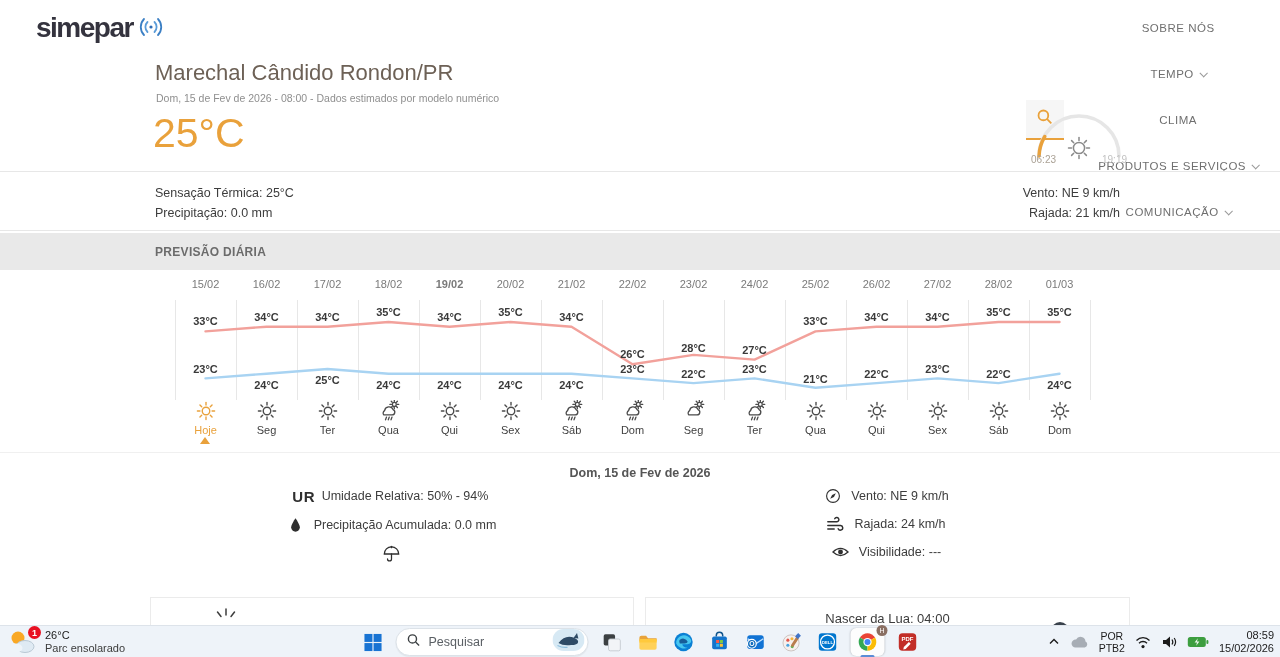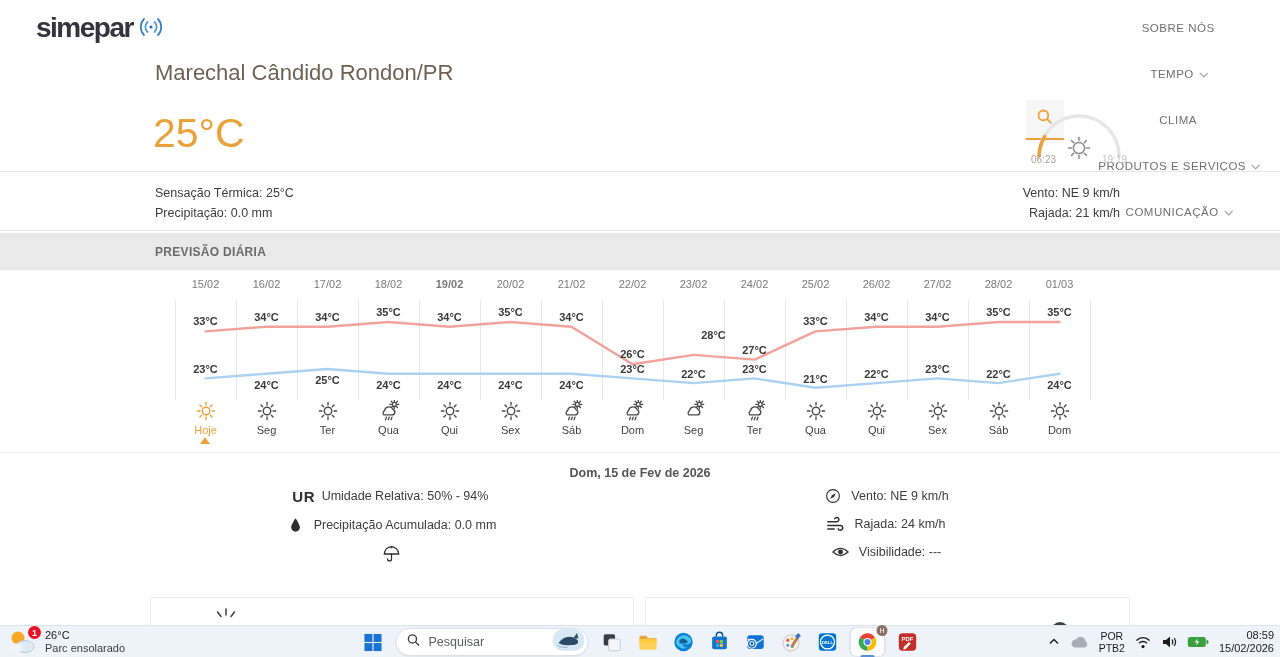--- a/index.html
+++ b/index.html
@@ -112,20 +112,21 @@
           <span class="chev"></span>
         </div>
         <div class="nav-item">
           <span>COMUNICAÇÃO</span>
           <span class="chev"></span>
         </div>
       </div>
   </div>
 
   <div class="loc-title">Marechal Cândido Rondon/PR</div>
+  <div class="loc-sub">Dom, 15 de Fev de 2026 - 08:00 - Dados estimados por modelo numérico</div>
   <div class="big-temp">25°C</div>
 
   <div class="sun-arc">
     <svg width="122" height="64" viewBox="0 0 122 64">
       <path d="M21 52 A40 40 0 0 1 101 52" fill="none" stroke="#e6e6e6" stroke-width="3.5" stroke-linecap="round"></path>
       <path d="M21 52 A40 40 0 0 1 26.8 32.5" fill="none" stroke="#e9a13b" stroke-width="3.5" stroke-linecap="round"></path>
       <g stroke="#8a8a8a" stroke-width="1.5" fill="none" stroke-linecap="round">
         <circle cx="61" cy="44" r="5.6"></circle>
         <line x1="61" y1="33.5" x2="61" y2="36.5"></line>
           <line x1="61" y1="51.5" x2="61" y2="54.5"></line>
@@ -320,21 +321,21 @@
           <line x1="17.8" y1="1.6" x2="17.8" y2="0.0"></line>
           <line x1="20.1" y1="2.5" x2="21.2" y2="1.4"></line>
           <path d="M6.3 16.3 h8.9 a3 3 0 0 0 1.2-5.8 a4.8 4.8 0 0 0-9.2 1.1 a3.1 3.1 0 0 0-.9 4.7 Z"></path>
           <path d="M9.3 18.6 l-1.1 3"></path>
           <path d="M12.3 18.6 l-1.1 3"></path>
           <path d="M15.3 18.6 l-1.1 3"></path>
         </svg>
       </div>
       <div class="day-label" style="left: 602px;">Dom</div>
       <div class="dlabel" style="left: 663px;">23/02</div>
-      <div class="tlabel" style="left: 663px; top: 57px; padding-left: 20px;">28°C</div>
+      <div class="tlabel" style="left: 663px; top: 70px;">28°C</div>
       <div class="tlabel" style="left: 663px; top: 96.1px;">22°C</div>
       <div class="icon-cell" style="left: 663px;">
         <svg width="22" height="22" viewBox="0 0 24 24" fill="none" stroke="#4a4a4a" stroke-width="1.4" stroke-linecap="round" stroke-linejoin="round">
           <circle cx="17.8" cy="4.8" r="2.1"></circle>
           <line x1="21.0" y1="4.8" x2="22.6" y2="4.8"></line>
           <line x1="20.1" y1="7.1" x2="21.2" y2="8.2"></line>
           <line x1="17.8" y1="8.0" x2="17.8" y2="9.6"></line>
           <line x1="15.5" y1="7.1" x2="14.4" y2="8.2"></line>
           <line x1="14.6" y1="4.8" x2="13.0" y2="4.8"></line>
           <line x1="15.5" y1="2.5" x2="14.4" y2="1.4"></line>
@@ -513,20 +514,21 @@
   <div class="card l">
     <span class="sunrise">
       <svg width="26" height="16" viewBox="0 0 26 16" stroke="#3d3d3d" stroke-width="1.5" stroke-linecap="round">
         <line x1="13" y1="1" x2="13" y2="7"></line>
           <line x1="4.5" y1="4" x2="8" y2="8.5"></line>
           <line x1="21.5" y1="4" x2="18" y2="8.5"></line>
       </svg>
     </span>
   </div>
   <div class="card r">
+    <div class="lbl">Nascer da Lua: 04:00</div>
     <div class="moon"></div>
   </div>
 
   <div class="taskbar">
     <div class="tb-weather">
       <div class="tb-wicon">
         <svg width="28" height="26" viewBox="0 0 28 26">
           <circle cx="10" cy="9" r="6.5" fill="#f9a825"></circle>
           <ellipse cx="17" cy="17.5" rx="9" ry="6" fill="#dfeaf3" stroke="#b9c8d4"></ellipse>
           <ellipse cx="8" cy="19" rx="6.5" ry="4.5" fill="#eef4f9"></ellipse>

